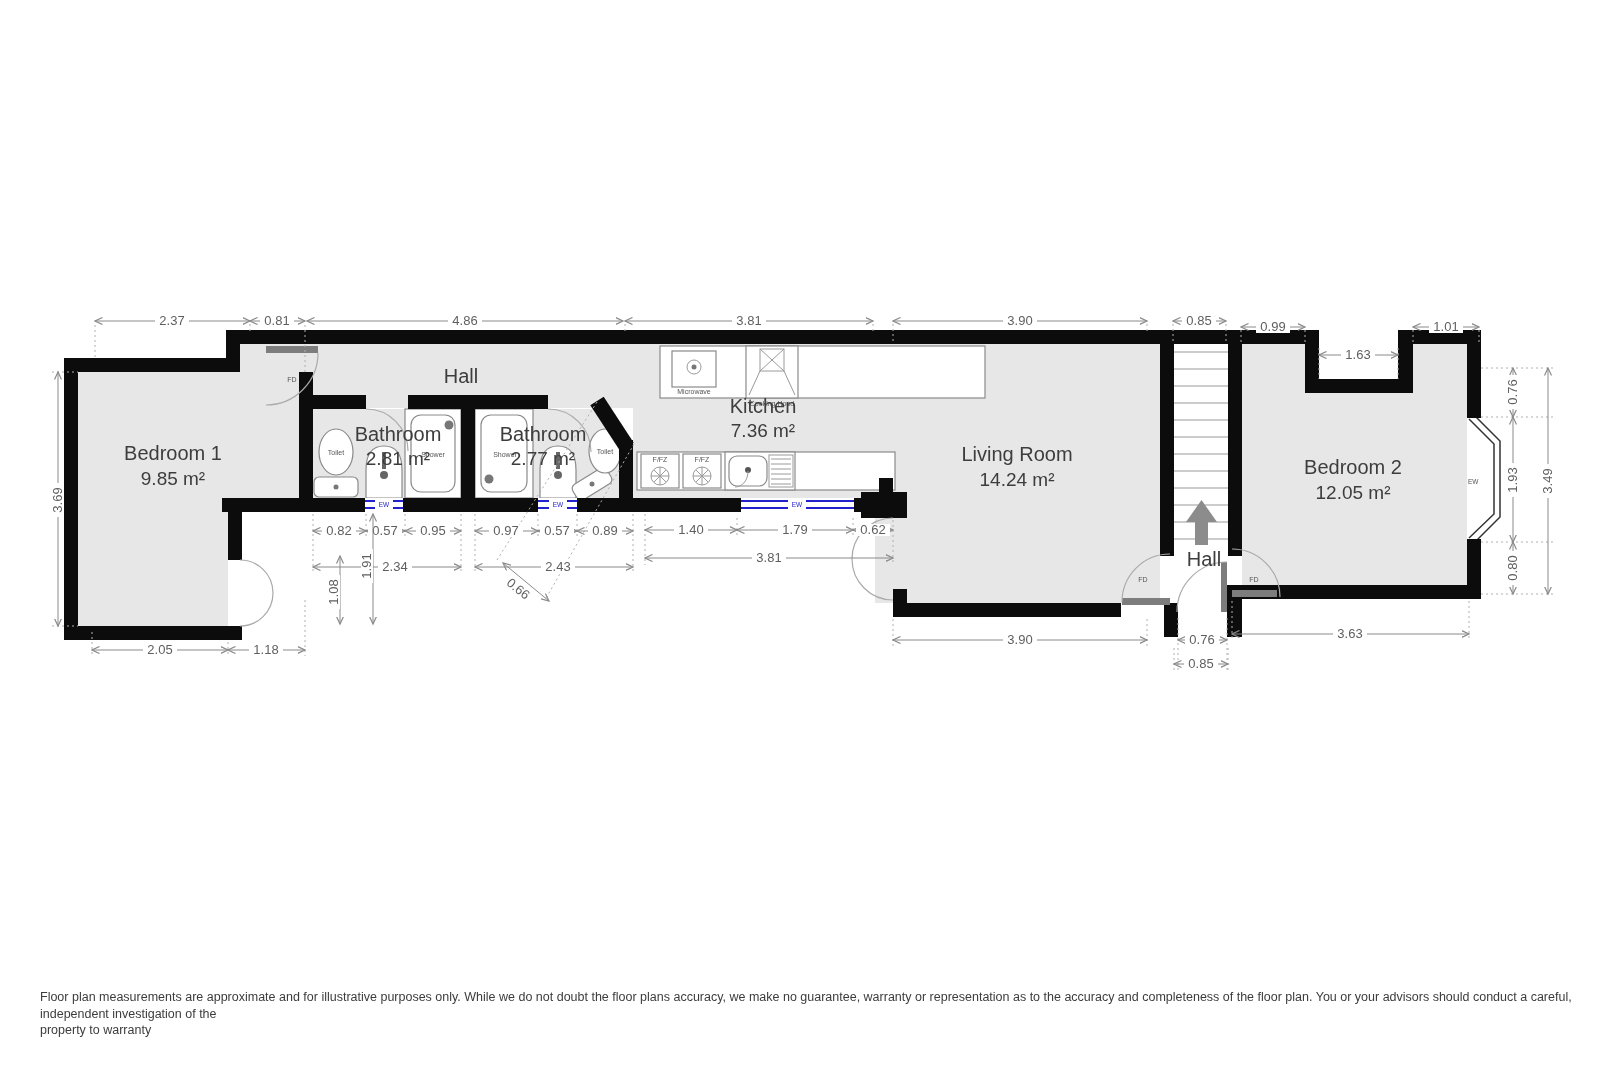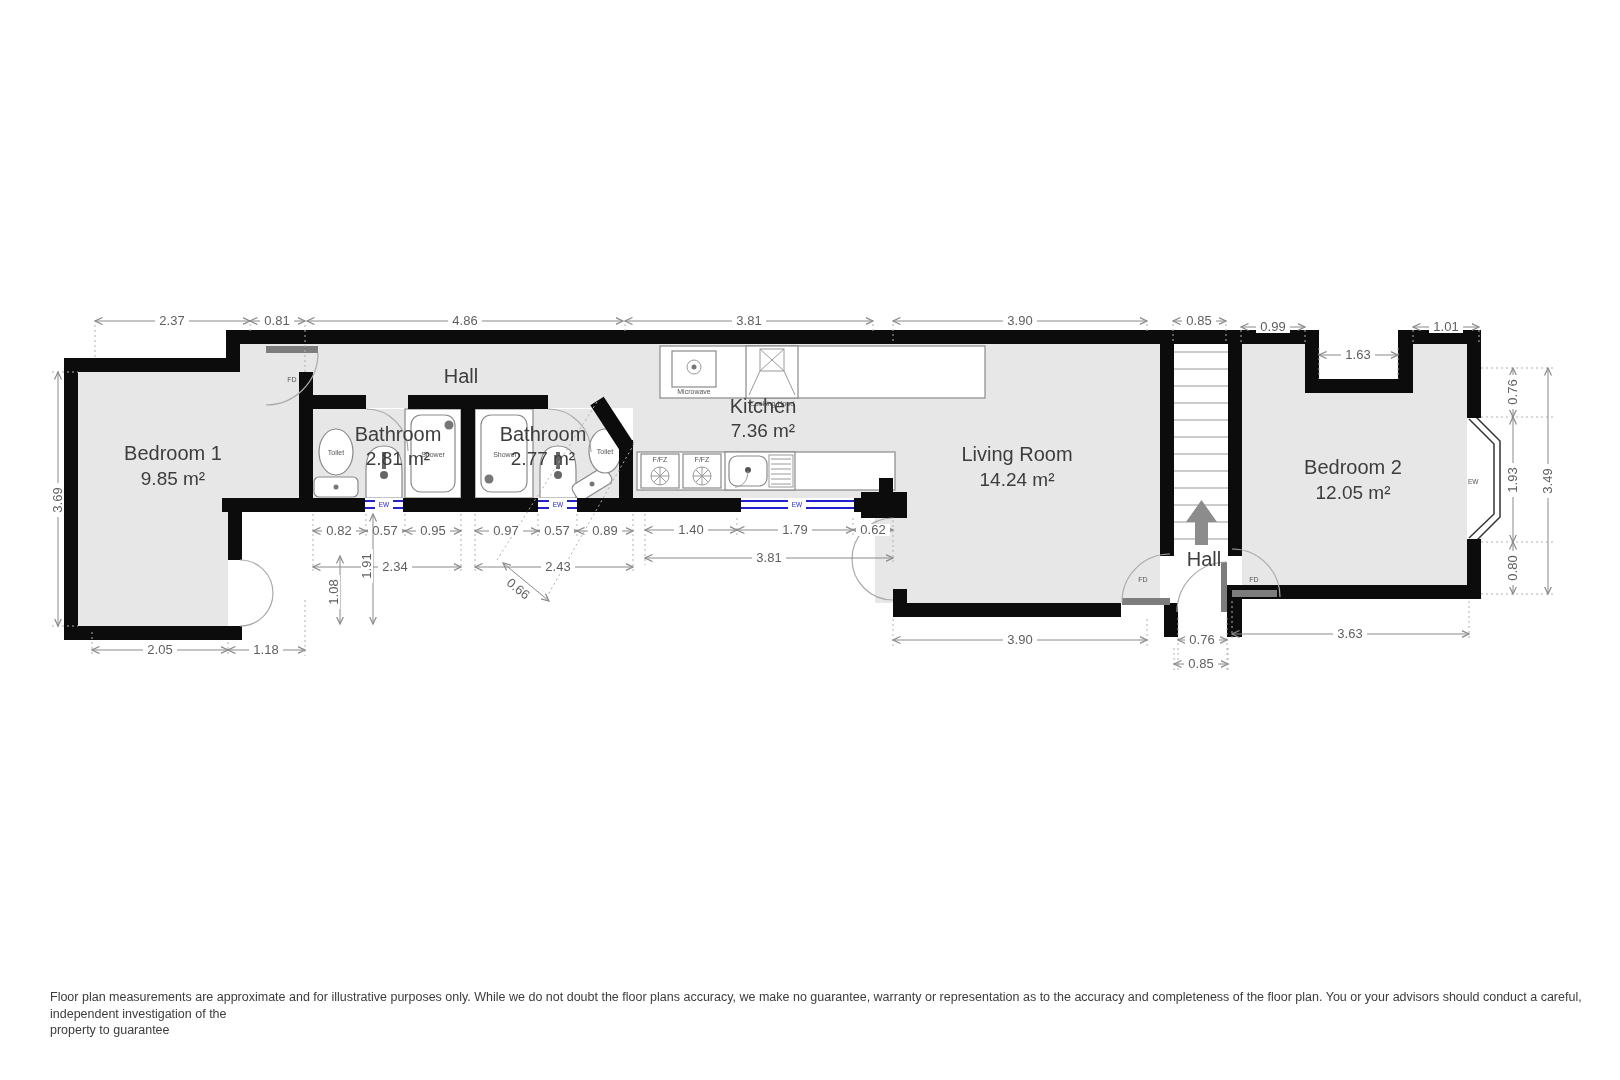--- a/index.html
+++ b/index.html
@@ -14,21 +14,21 @@
   .floor{fill:#e7e7e7;}
   .fixture{fill:#ffffff;stroke:#8a8a8a;stroke-width:1.2;}
   .fixline{stroke:#9a9a9a;stroke-width:1;fill:none;}
   .arc{stroke:#aaaaaa;stroke-width:1.2;fill:none;}
   .leaf{fill:#7d7d7d;}
   .tiny{font-size:7px;fill:#555;}
   .tinyblue{font-size:6.5px;fill:#2222cc;}
   .lblbg{fill:#ffffff;}
   .ewline{stroke:#2222cc;stroke-width:2;}
   .tread{stroke:#999;stroke-width:1;}
-  #disclaimer{position:absolute;left:50px;top:989px;width:1545px;color:#3c3c3c;font-size:12.5px;line-height:16.5px;}
+  #disclaimer{position:absolute;left:40px;top:989px;width:1545px;color:#3c3c3c;font-size:12.5px;line-height:16.5px;}
   #disclaimer .l3{padding-left:8px;}
   text{font-family:"Liberation Sans",sans-serif;}
   .mid{text-anchor:middle;}
 </style>
 </head>
 <body>
 
 <svg id="plan" width="1620" height="1080" viewBox="0 0 1620 1080">
   <defs>
     <marker id="ar" markerWidth="9" markerHeight="8" refX="7.5" refY="4" orient="auto-start-reverse">
@@ -456,14 +456,14 @@
     <text class="room-name mid" x="1017" y="461">Living Room</text>
     <text class="room-area mid" x="1017" y="486">14.24 m²</text>
     <text class="room-name mid" x="1204" y="566">Hall</text>
     <text class="room-name mid" x="1353" y="474">Bedroom 2</text>
     <text class="room-area mid" x="1353" y="499">12.05 m²</text>
   </g>
 </svg>
 
 <div id="disclaimer">
   <div class="l1">Floor plan measurements are approximate and for illustrative purposes only. While we do not doubt the floor plans accuracy, we make no guarantee, warranty or representation as to the accuracy and completeness of the floor plan. You or your advisors should conduct a careful, independent investigation of the</div>
-  <div class="l2">property to guarantee</div>
+  <div class="l2">property to warranty</div>
 </div>
 
 </body></html>

